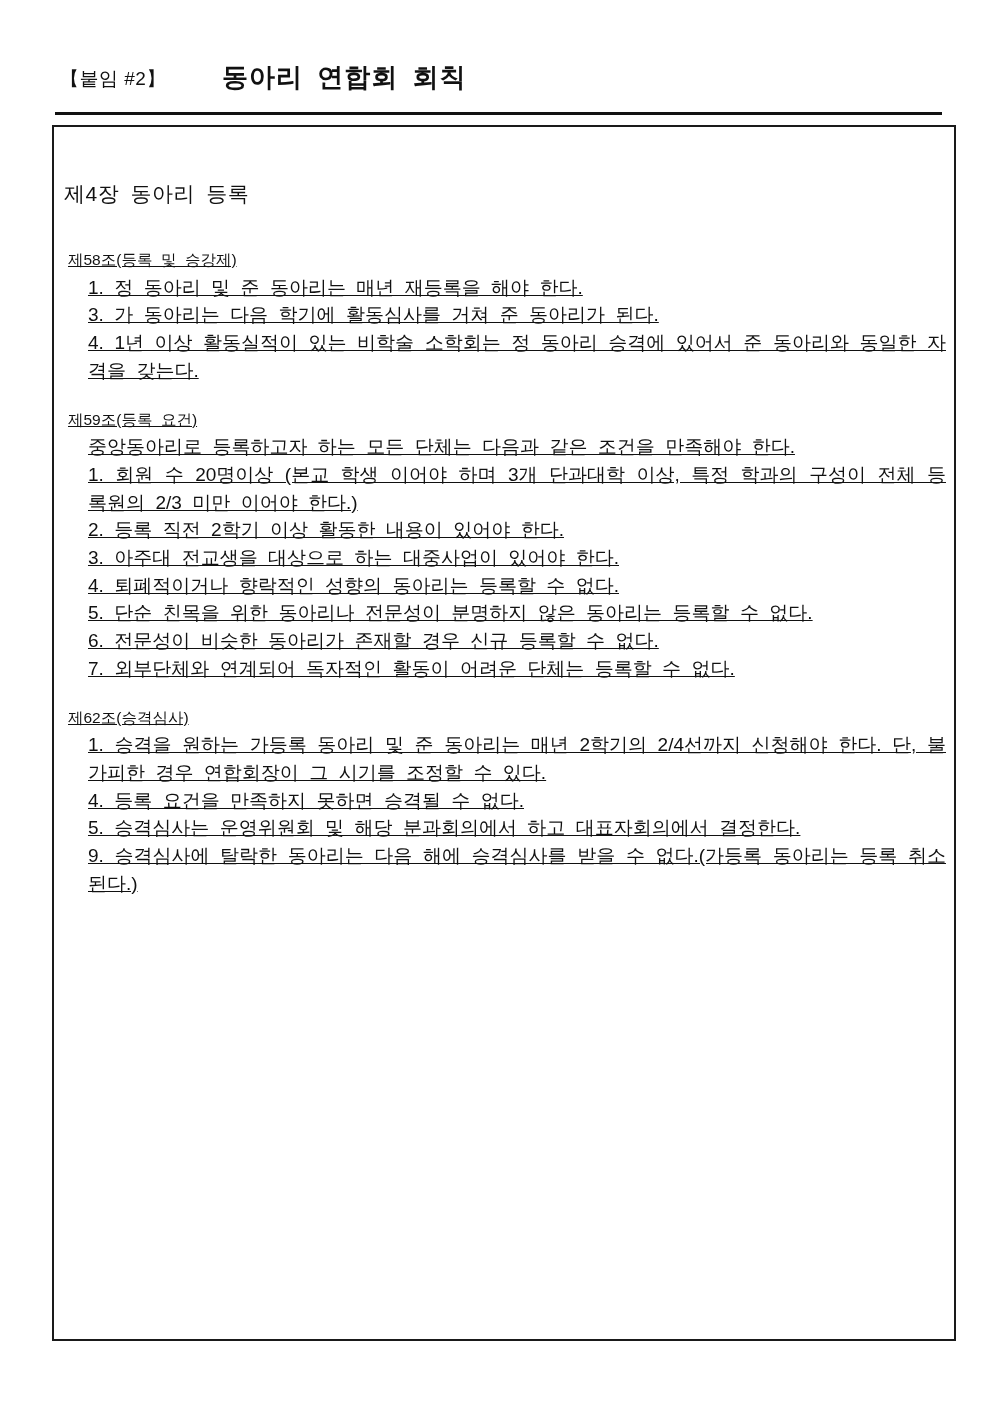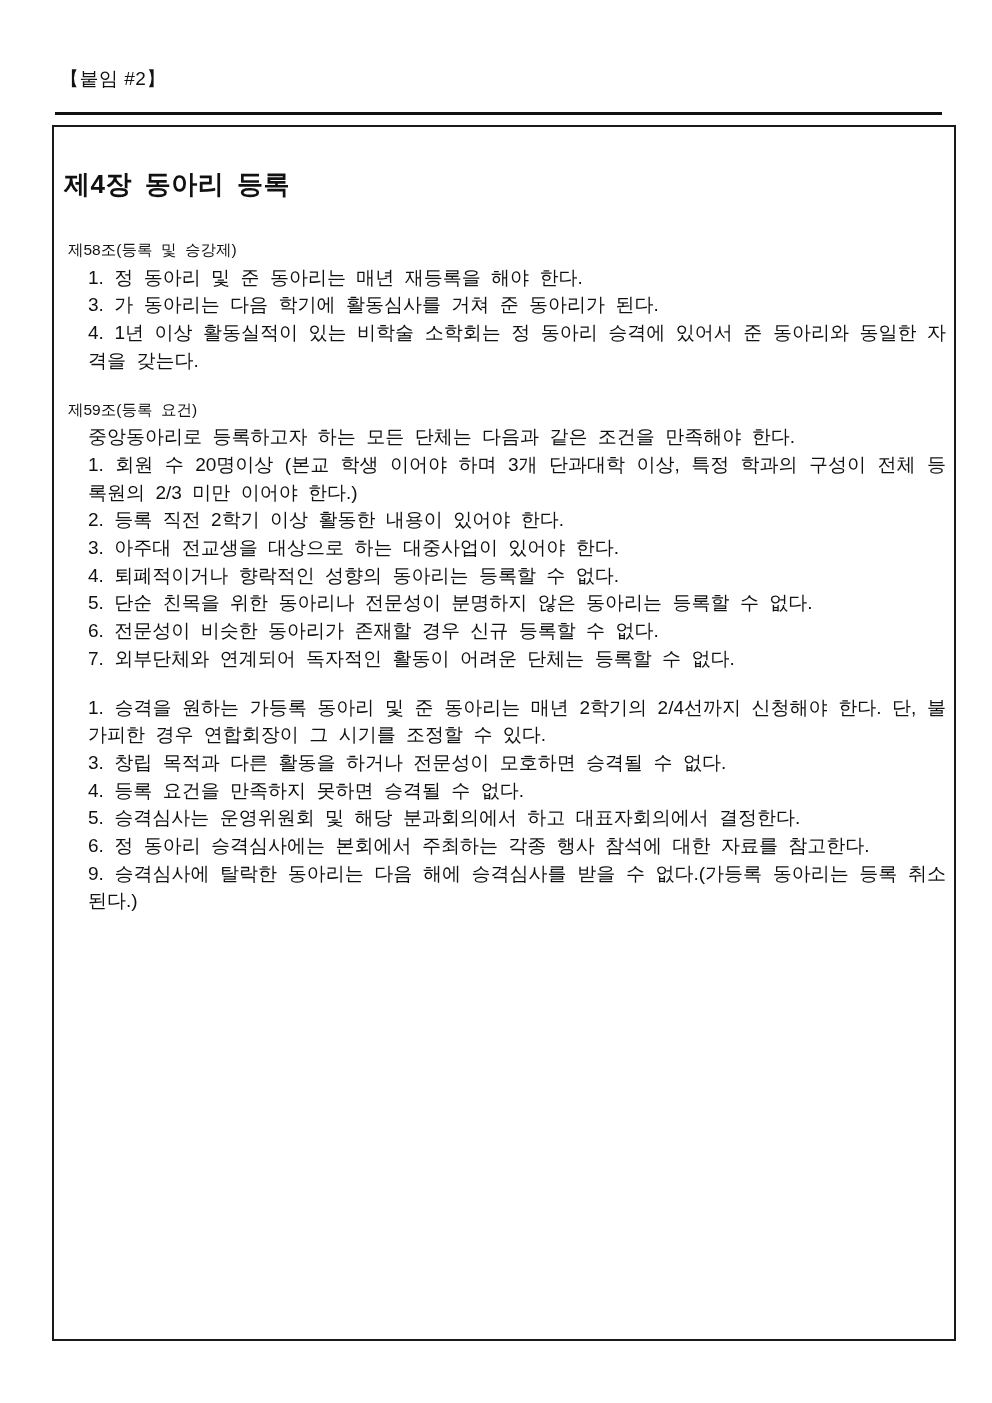--- a/index.html
+++ b/index.html
@@ -51,29 +51,30 @@
     left: 52px;
     top: 125px;
     width: 884px;
     height: 1176px;
     border: 2px solid #1a1a1a;
     background: #ffffff;
     box-sizing: content-box;
     padding: 36px 8px 0 8px;
   }
   .chapter-title {
-    font-size: 26px;
-    font-weight: bold;
+    font-size: 21px;
+    font-weight: normal;
     line-height: 34px;
-    margin: 4px 0 35px 2px;
+    margin: 14px 0 35px 2px;
     word-spacing: 5px;
     letter-spacing: 0.5px;
   }
   .section {
     margin: 0 0 21px 0;
+    text-decoration: underline;
   }
   .section-heading {
     font-size: 15.5px;
     line-height: 27.7px;
     margin: 0 0 0 6px;
     word-spacing: 0.27em;
   }
   .section-intro,
   .clause-item {
     font-size: 19px;
@@ -84,20 +85,21 @@
     text-justify: inter-word;
   }
 </style>
 </head>
 <body>
 
 <div class="page">
 
   <div class="attach-label">【붙임 #2】</div>
 
+  <div class="doc-title">동아리 연합회 회칙</div>
 
   <div class="header-rule"></div>
 
   <div class="content-box">
 
     <h1 class="chapter-title">제4장 동아리 등록</h1>
 
     <div class="section">
       <p class="section-heading">제58조(등록 및 승강제)</p>
       <p class="clause-item">1. 정 동아리 및 준 동아리는 매년 재등록을 해야 한다.</p>
@@ -111,22 +113,21 @@
       <p class="clause-item">1. 회원 수 20명이상 (본교 학생 이어야 하며 3개 단과대학 이상, 특정 학과의 구성이 전체 등록원의 2/3 미만 이어야 한다.)</p>
       <p class="clause-item">2. 등록 직전 2학기 이상 활동한 내용이 있어야 한다.</p>
       <p class="clause-item">3. 아주대 전교생을 대상으로 하는 대중사업이 있어야 한다.</p>
       <p class="clause-item">4. 퇴폐적이거나 향락적인 성향의 동아리는 등록할 수 없다.</p>
       <p class="clause-item">5. 단순 친목을 위한 동아리나 전문성이 분명하지 않은 동아리는 등록할 수 없다.</p>
       <p class="clause-item">6. 전문성이 비슷한 동아리가 존재할 경우 신규 등록할 수 없다.</p>
       <p class="clause-item">7. 외부단체와 연계되어 독자적인 활동이 어려운 단체는 등록할 수 없다.</p>
     </div>
 
     <div class="section">
+      <p class="section-heading">제62조(승격심사)</p>
       <p class="clause-item">1. 승격을 원하는 가등록 동아리 및 준 동아리는 매년 2학기의 2/4선까지 신청해야 한다. 단, 불가피한 경우 연합회장이 그 시기를 조정할 수 있다.</p>
-      <p class="clause-item">3. 창립 목적과 다른 활동을 하거나 전문성이 모호하면 승격될 수 없다.</p>
       <p class="clause-item">4. 등록 요건을 만족하지 못하면 승격될 수 없다.</p>
       <p class="clause-item">5. 승격심사는 운영위원회 및 해당 분과회의에서 하고 대표자회의에서 결정한다.</p>
-      <p class="clause-item">6. 정 동아리 승격심사에는 본회에서 주최하는 각종 행사 참석에 대한 자료를 참고한다.</p>
       <p class="clause-item">9. 승격심사에 탈락한 동아리는 다음 해에 승격심사를 받을 수 없다.(가등록 동아리는 등록 취소된다.)</p>
     </div>
 
   </div>
 </div>
 
 </body></html>

